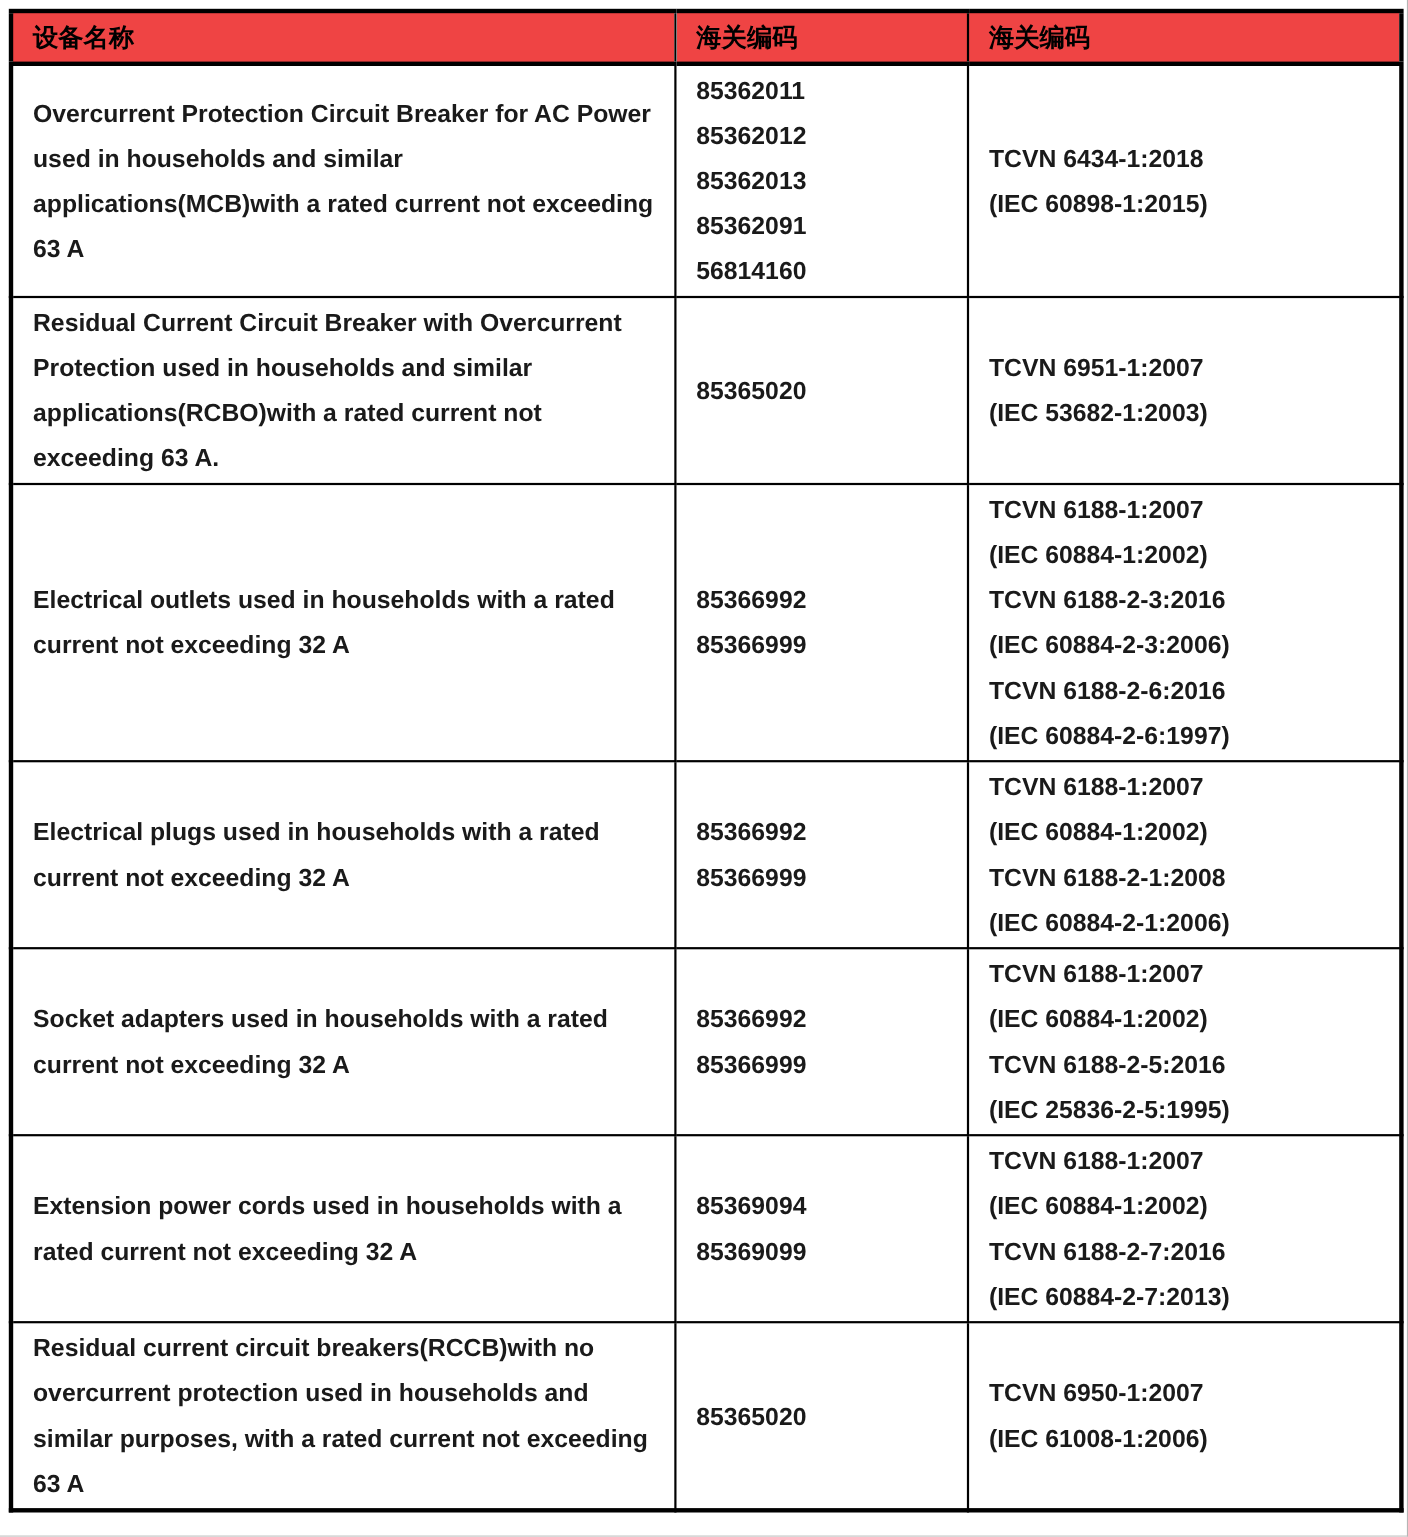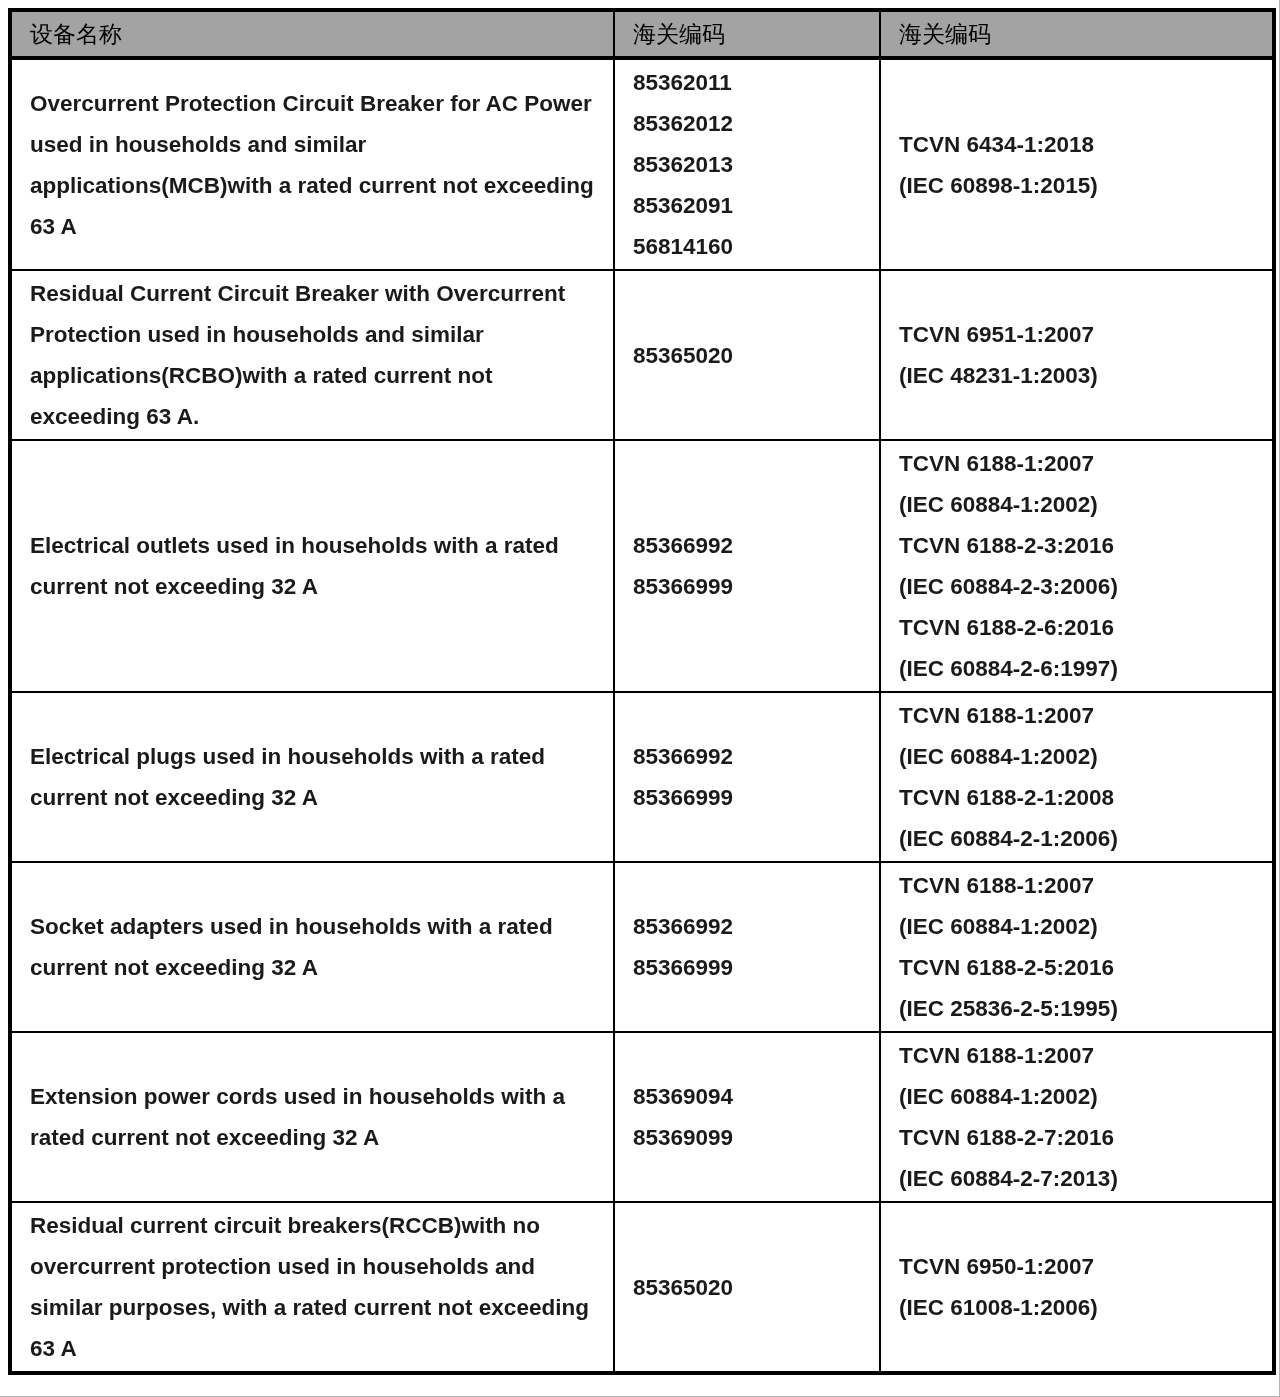--- a/index.html
+++ b/index.html
@@ -31,24 +31,24 @@
     border: 2.5px solid #000000;
     box-sizing: border-box;
     vertical-align: middle;
     text-align: left;
     overflow: hidden;
   }
   table.std-table {
     border: 4px solid #000000;
   }
   table.std-table th {
-    background: #a3a3a3;
+    background: #ef4444;
     height: 48px;
     font-size: 23px;
-    font-weight: 400;
+    font-weight: 700;
     color: #000000;
     padding: 2px 10px 2px 18px;
     border-top: 4px solid #000000;
     border-bottom: 4px solid #000000;
   }
   table.std-table td {
     font-size: 22.5px;
     line-height: 41px;
     font-weight: 700;
     padding: 2px 10px 2px 18px;
@@ -94,21 +94,21 @@
           </td>
     </tr>
 
     <tr>
       <td class="name-cell">Residual Current Circuit Breaker with Overcurrent Protection used in households and similar applications(RCBO)with a rated current not exceeding 63 A.</td>
       <td class="codes-cell">
             <div class="line">85365020</div>
           </td>
       <td class="standards-cell">
             <div class="line">TCVN 6951-1:2007</div>
-            <div class="line">(IEC 48231-1:2003)</div>
+            <div class="line">(IEC 53682-1:2003)</div>
           </td>
     </tr>
 
     <tr>
       <td class="name-cell">Electrical outlets used in households with a rated current not exceeding 32 A</td>
       <td class="codes-cell">
             <div class="line">85366992</div>
             <div class="line">85366999</div>
           </td>
       <td class="standards-cell">

